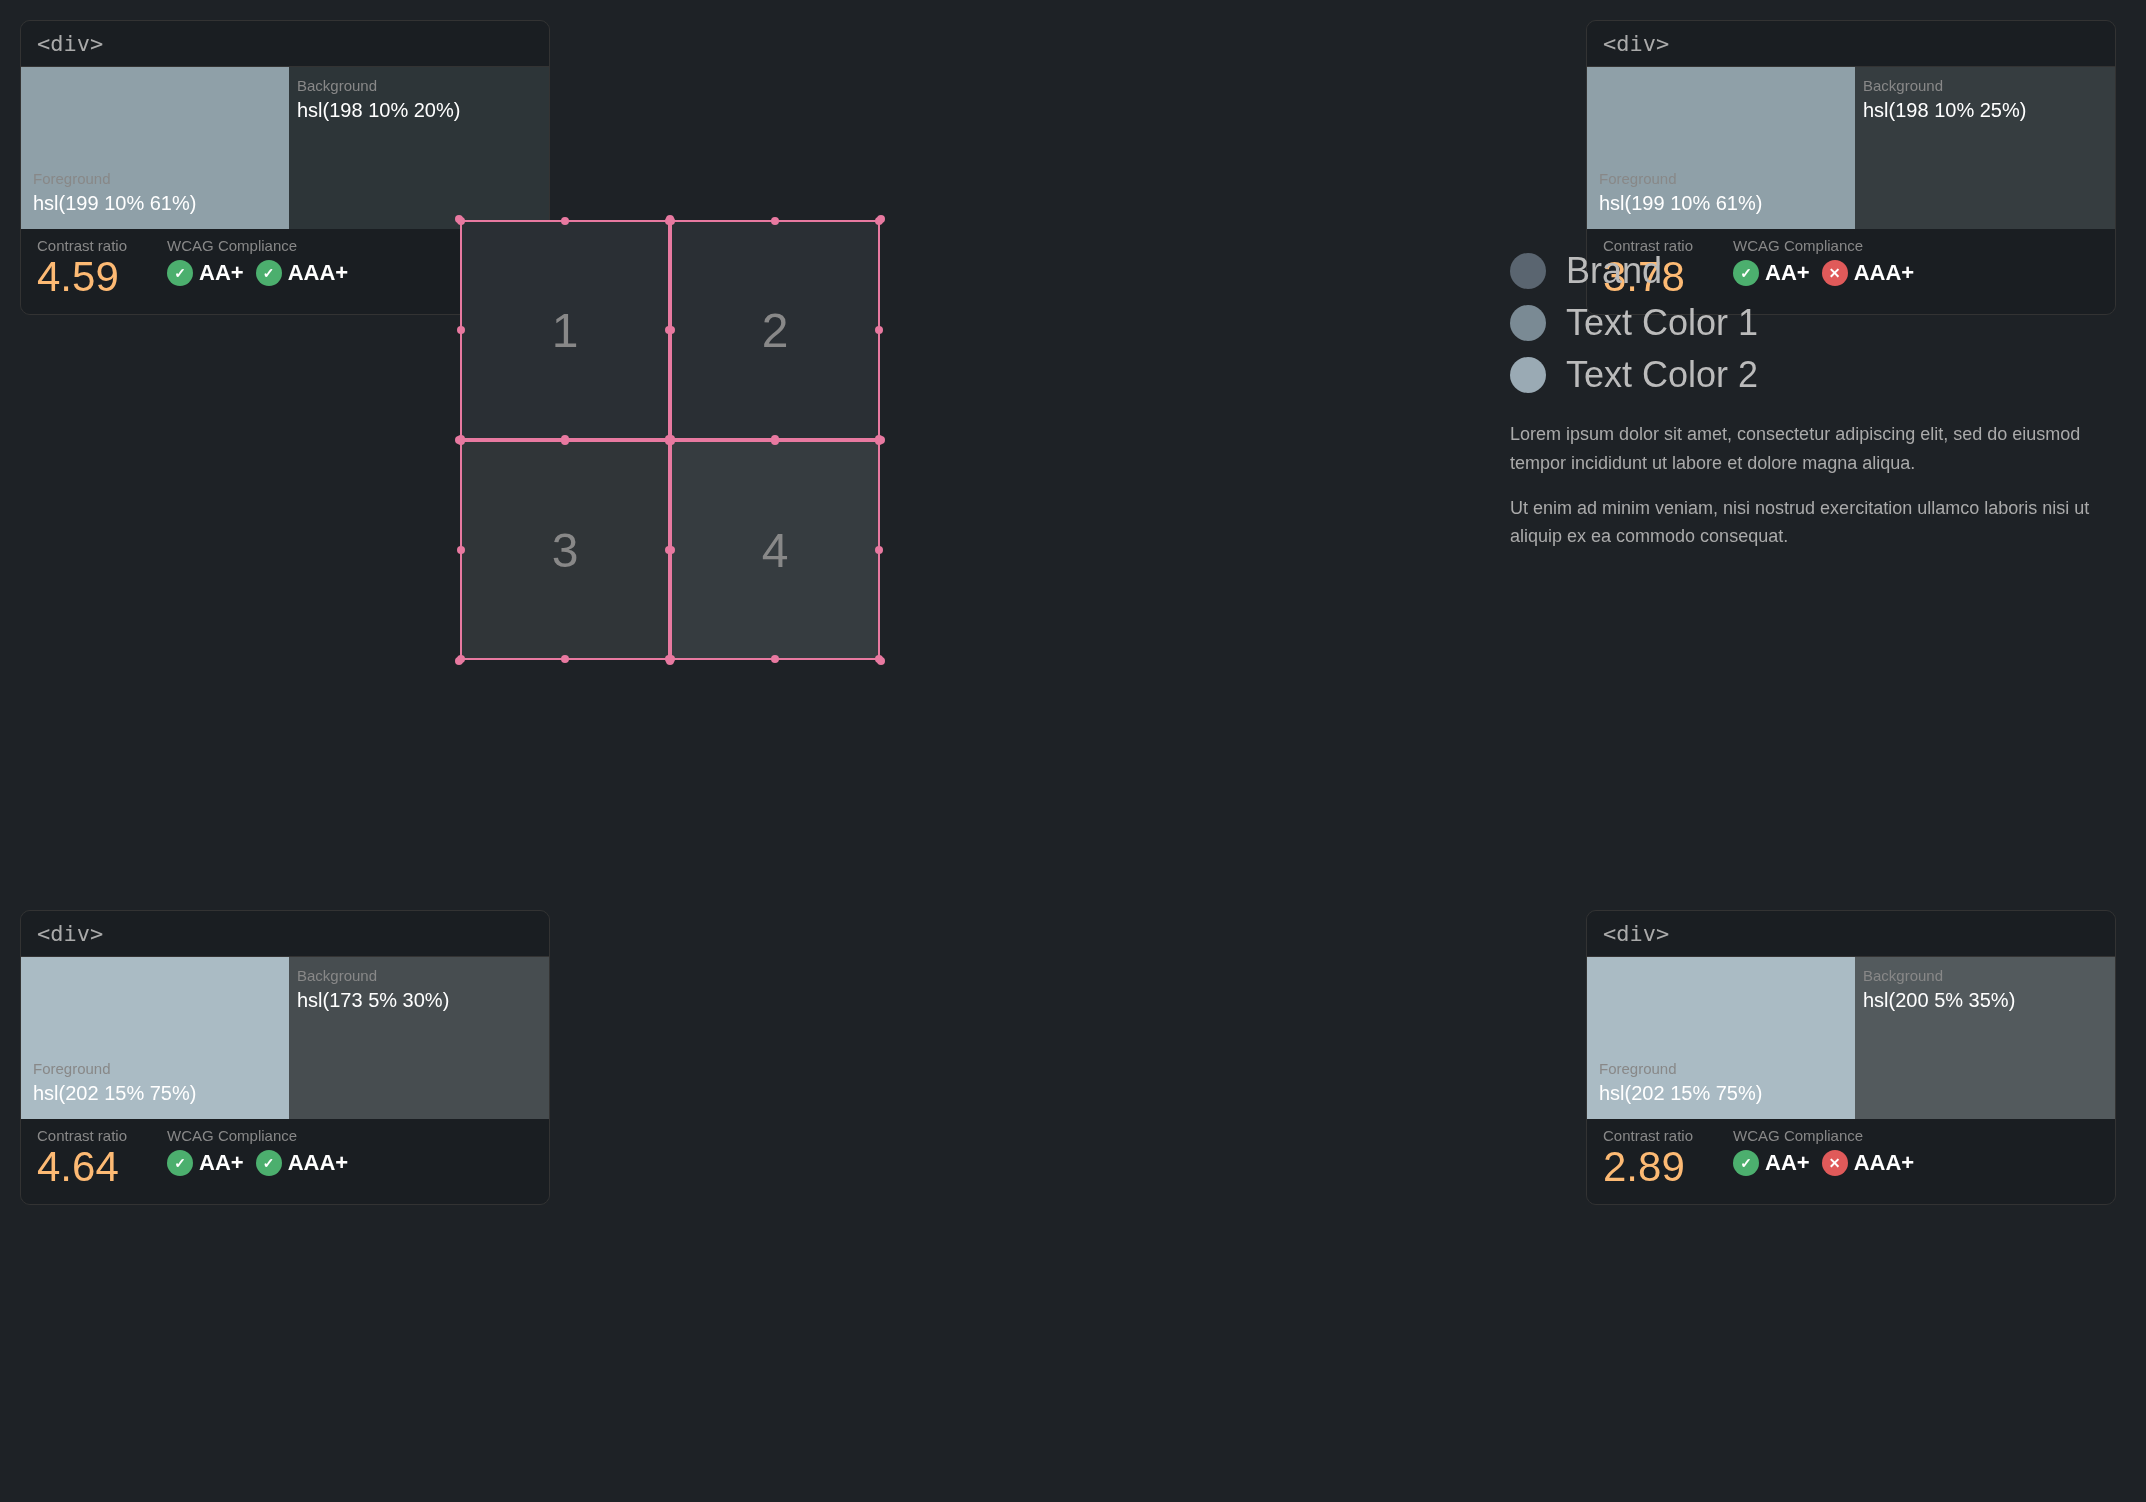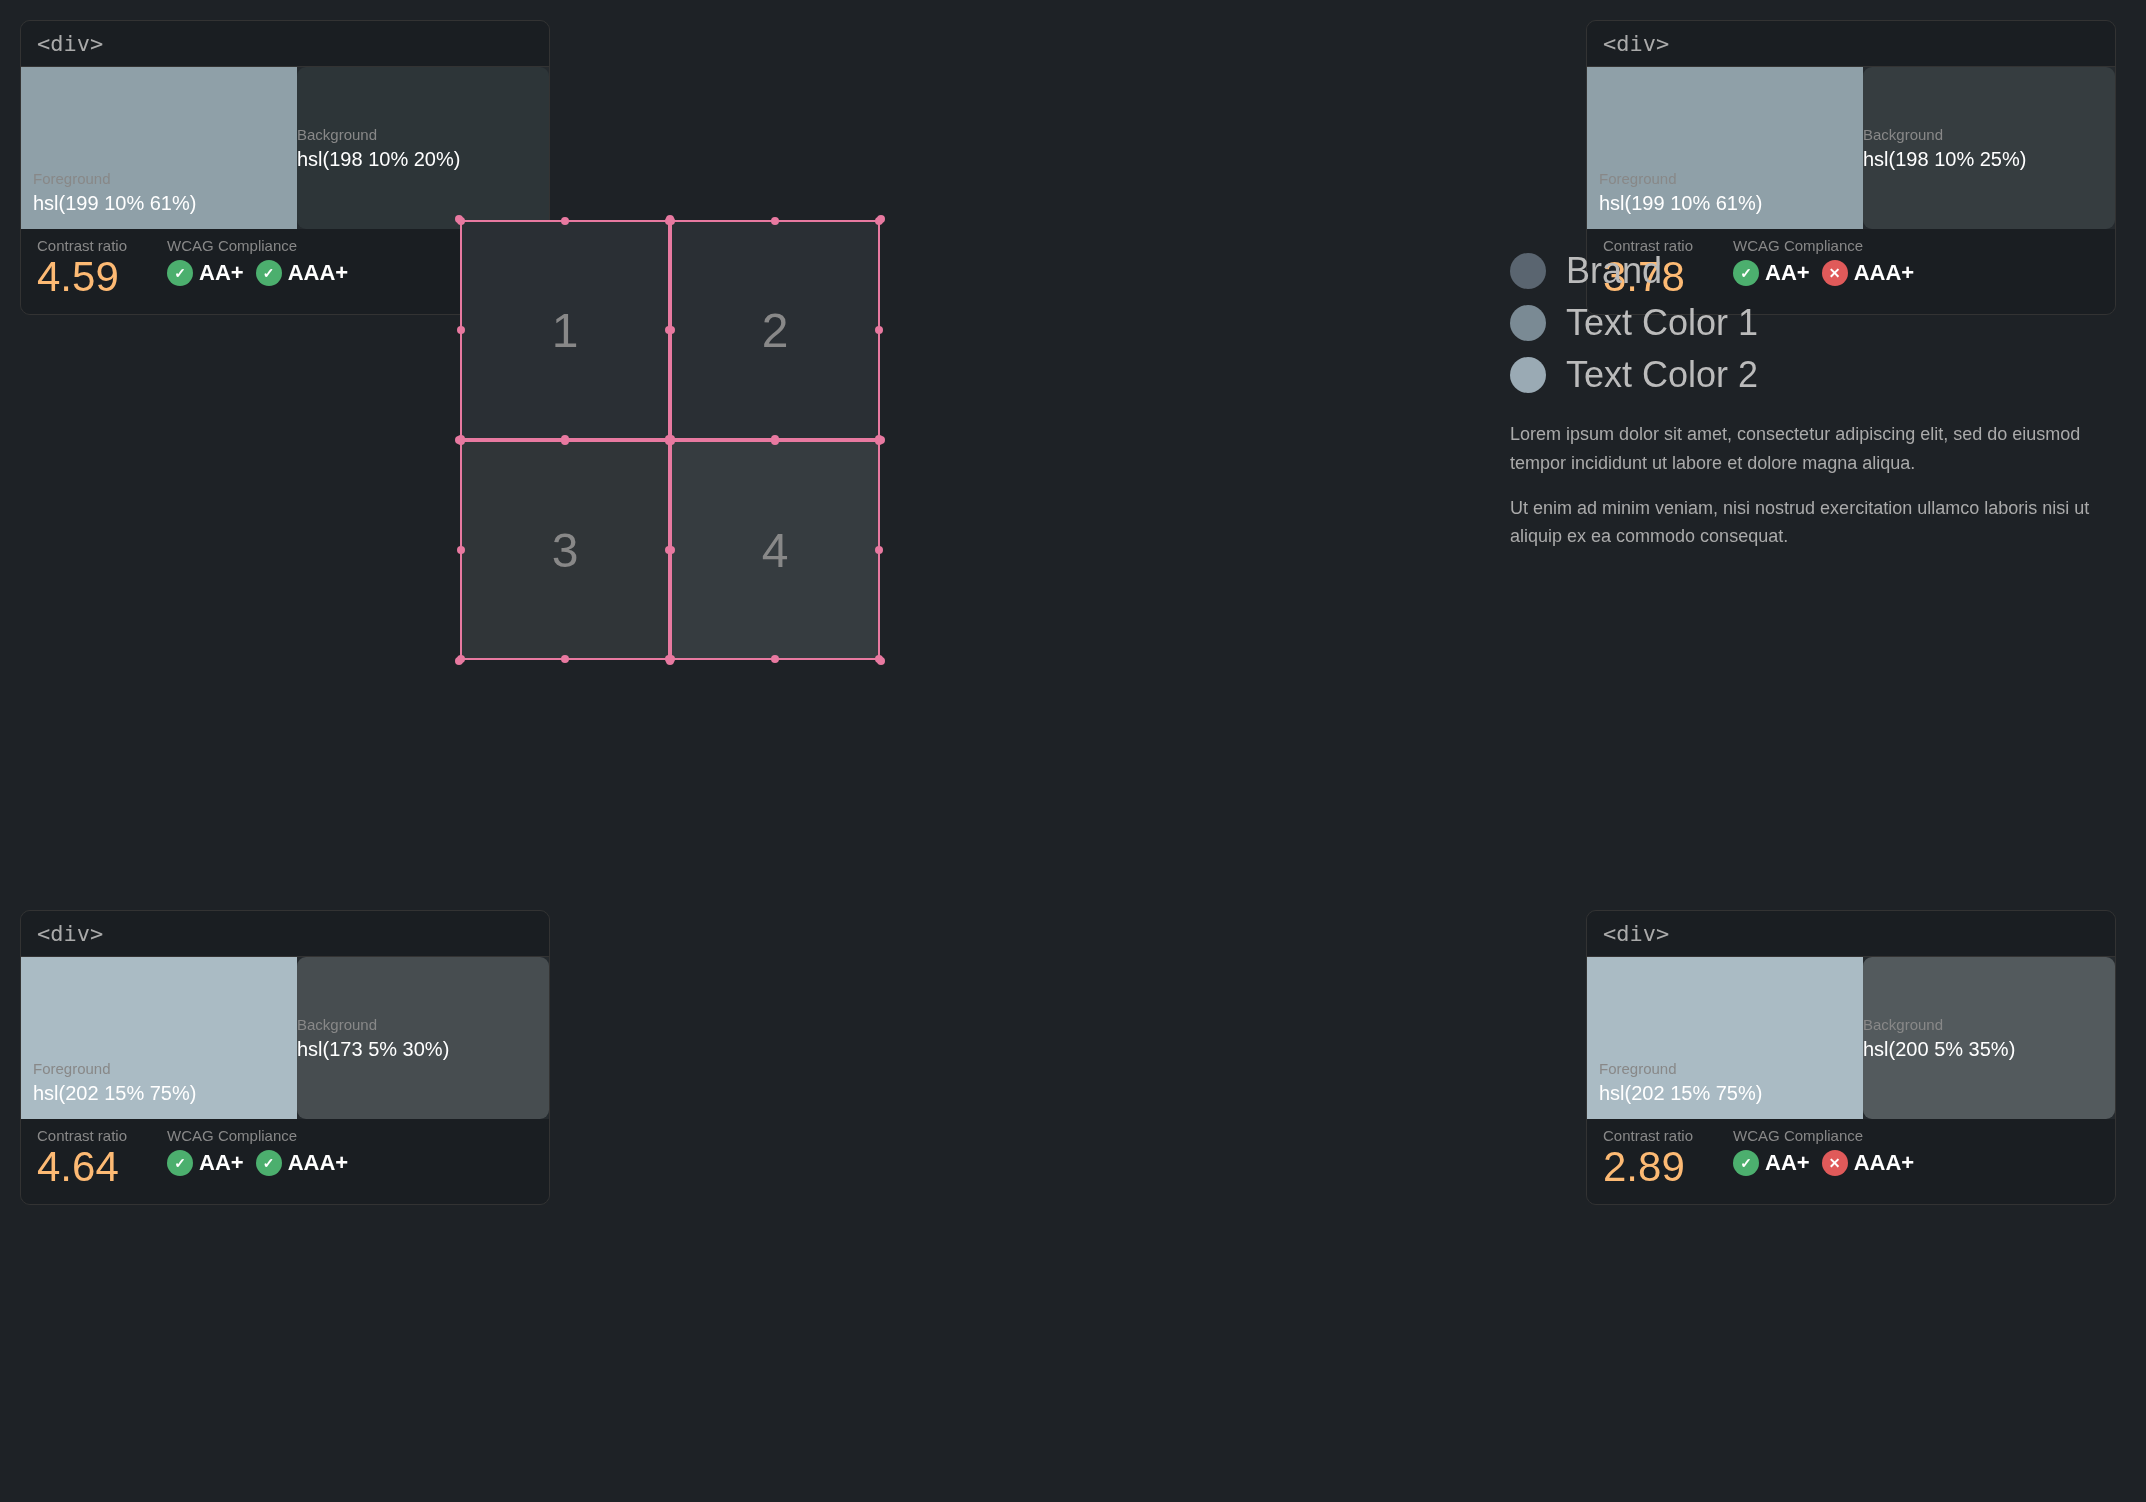--- a/index.html
+++ b/index.html
@@ -40,23 +40,22 @@
     .swatch-fg {
       flex: 1;
       display: flex;
       align-items: flex-end;
       padding: 12px;
     }
 
     .swatch-bg {
       flex: 1;
       display: flex;
-      align-items: center;
-      padding: 0;
-      border-radius: 9px;
+      align-items: flex-start;
+      padding: 8px;
     }
 
     .swatch-label {
       font-size: 18px;
       line-height: 1.4;
     }
 
     .swatch-label .label-title {
       font-size: 15px;
       color: #888;

